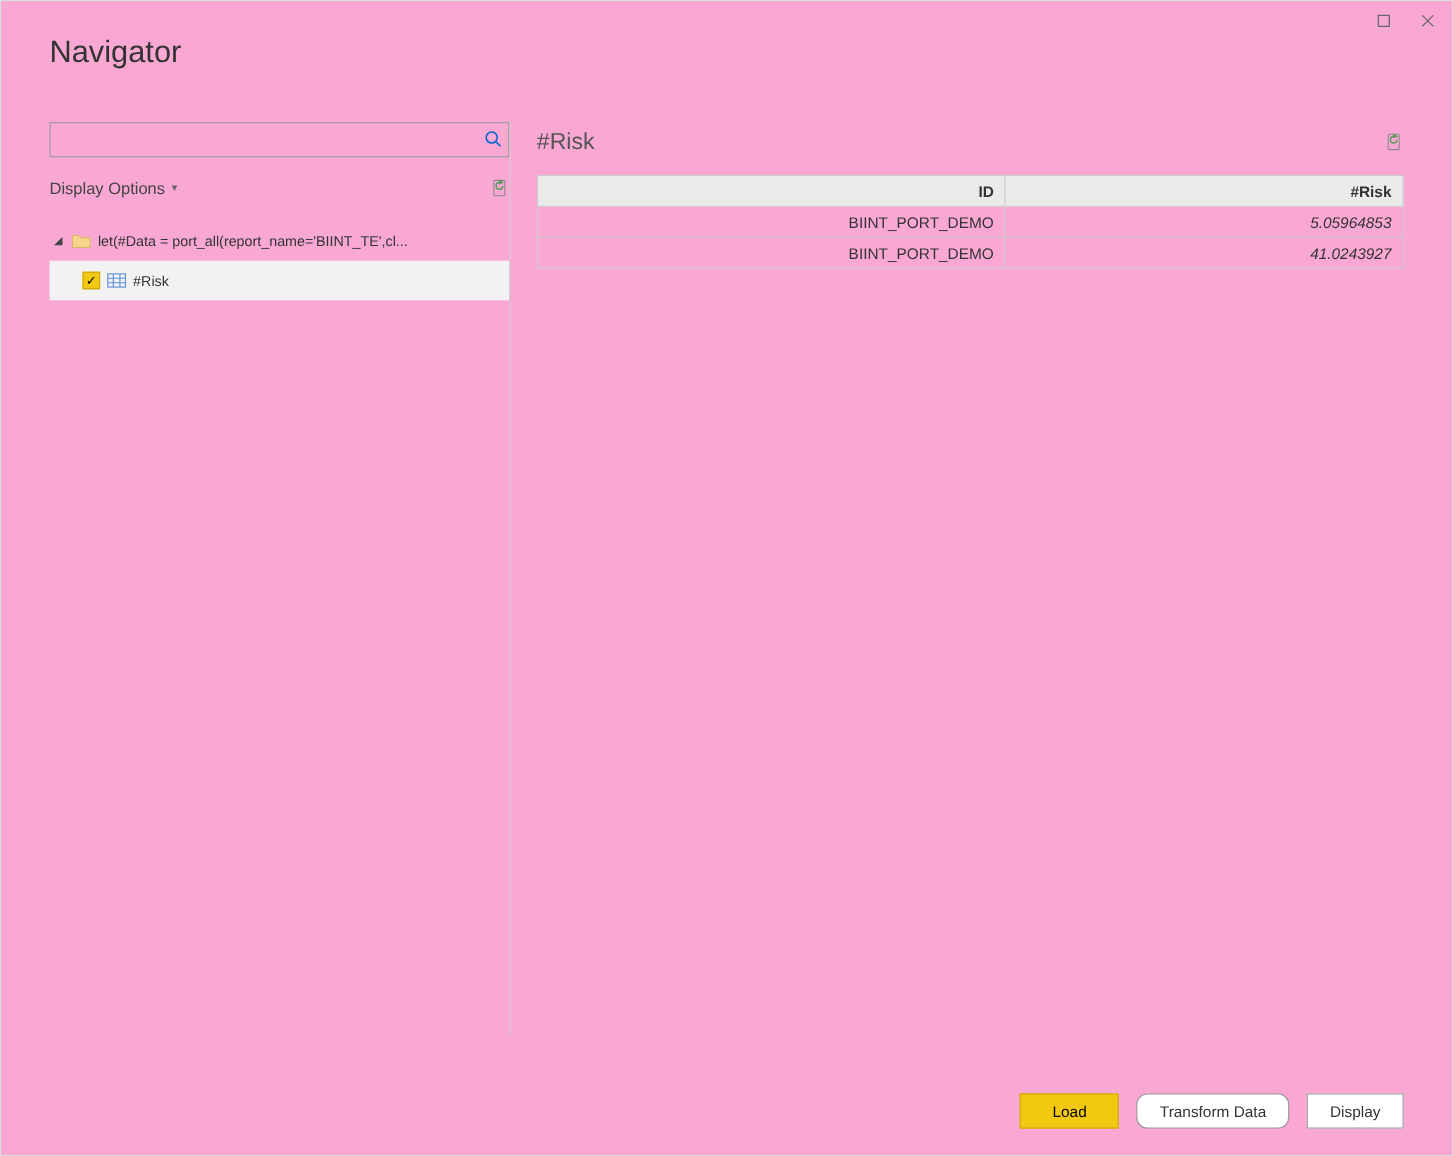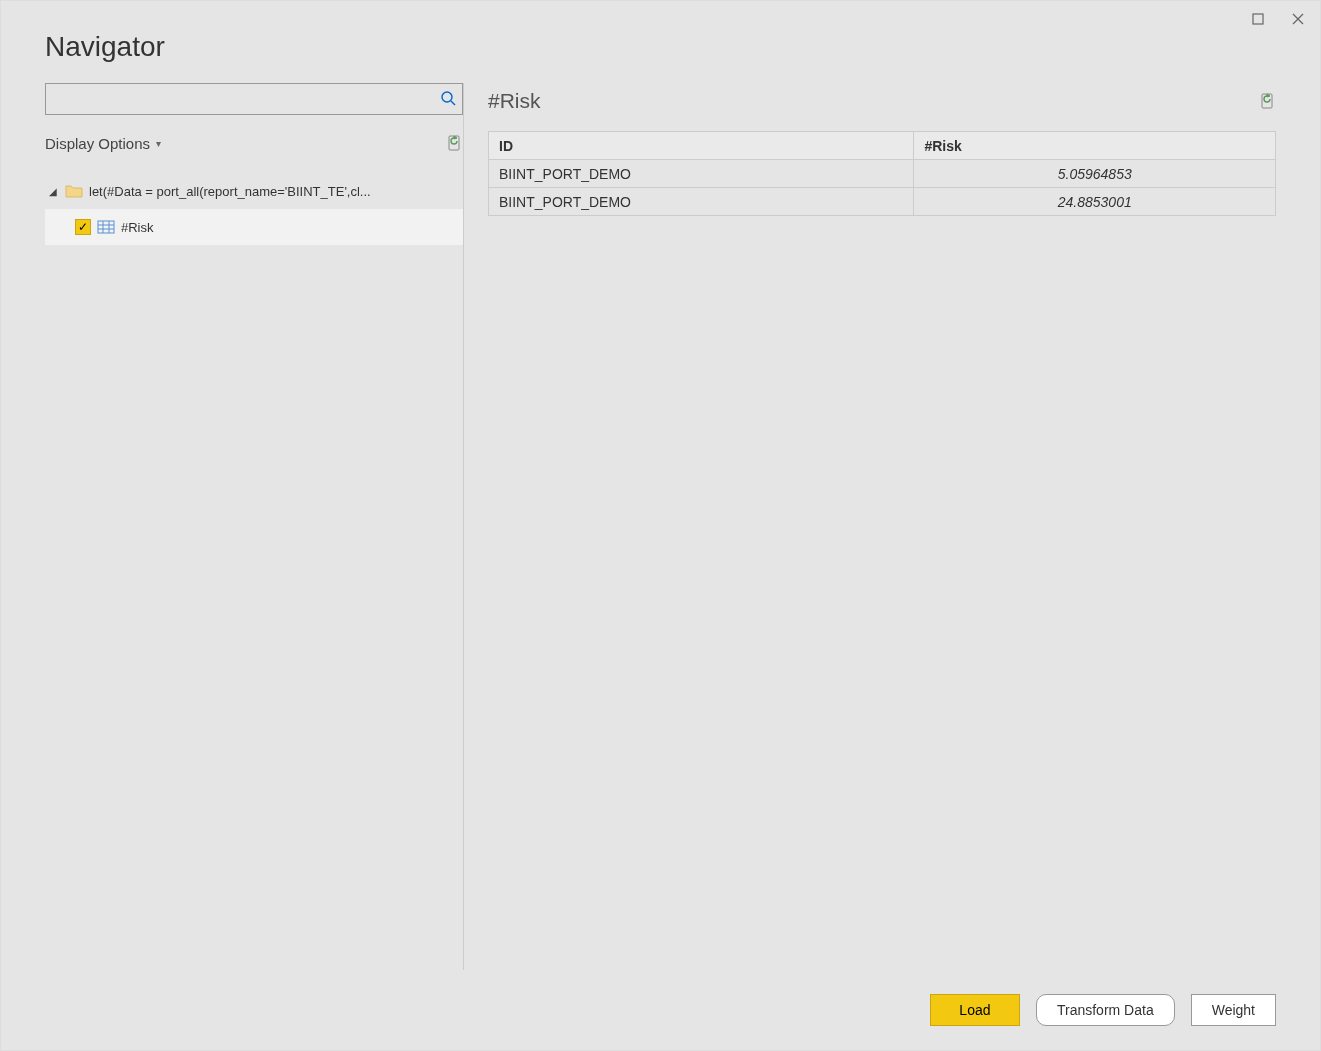--- a/index.html
+++ b/index.html
@@ -10,21 +10,22 @@
     color: #333;
     background: #fff;
   }
   .window {
     width: 1321px;
     height: 1051px;
     border: 1px solid #ddd;
     position: relative;
     display: flex;
     flex-direction: column;
-    background: #e5e5e5;
+    background: #f9a8d4;
+    gap: 28px;
   }
   .titlebar-controls {
     position: absolute;
     top: 10px;
     right: 14px;
     display: flex;
     gap: 24px;
     align-items:center;
   }
   .win-btn { width:16px; height:16px; display:flex; align-items:center; justify-content:center; color:#666; cursor:default; }
@@ -137,30 +138,30 @@
     font-weight:400;
     color:#555;
   }
   .preview-table {
     border-collapse:collapse;
     font-size:14px;
   }
   .preview-table th, .preview-table td {
     border:1px solid #ccc;
     padding:5px 10px;
-    text-align:left;
+    text-align:right;
     height:28px;
   }
   .preview-table th {
     background:#eaeaea;
     font-weight:600;
   }
   .col-id { width:152px;}
   .col-risk { width:130px;}
-  .preview-table td.num { text-align:center; font-style:italic;}
+  .preview-table td.num { text-align:right; font-style:italic;}
   .footer {
     height:80px;
     display:flex;
     align-items:center;
     justify-content:flex-end;
     gap:16px;
     padding:0 44px;
   }
   .btn {
     height:32px;
@@ -280,27 +281,27 @@
             <th class="col-risk">#Risk</th>
           </tr>
         </thead>
         <tbody>
           <tr>
             <td>BIINT_PORT_DEMO</td>
             <td class="num">5.05964853</td>
           </tr>
           <tr>
             <td>BIINT_PORT_DEMO</td>
-            <td class="num">24.8853001</td>
+            <td class="num">41.0243927</td>
           </tr>
         </tbody>
       </table>
     </div>
 
   </div>
 
   <div class="footer">
     <button class="btn primary">Load</button>
     <button class="btn transform">Transform Data</button>
-    <button class="btn cancel">Weight</button>
+    <button class="btn cancel">Display</button>
   </div>
 
 </div>
 
 </body></html>

